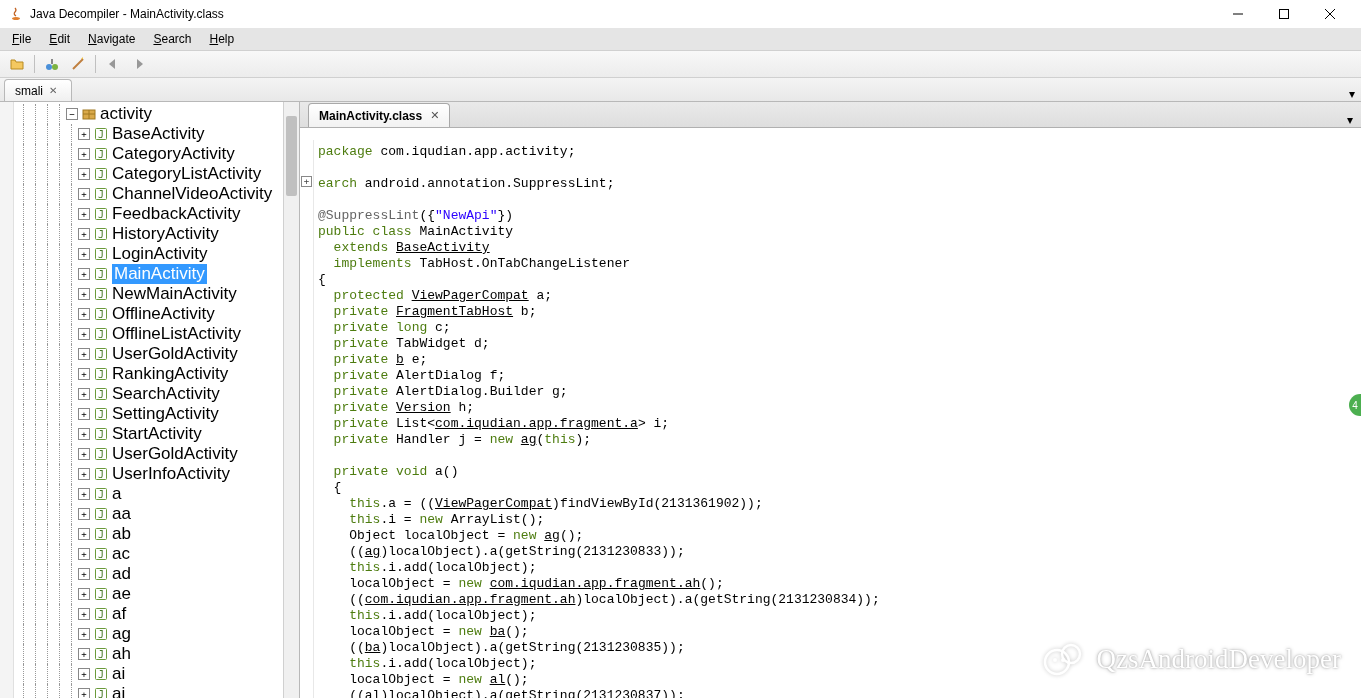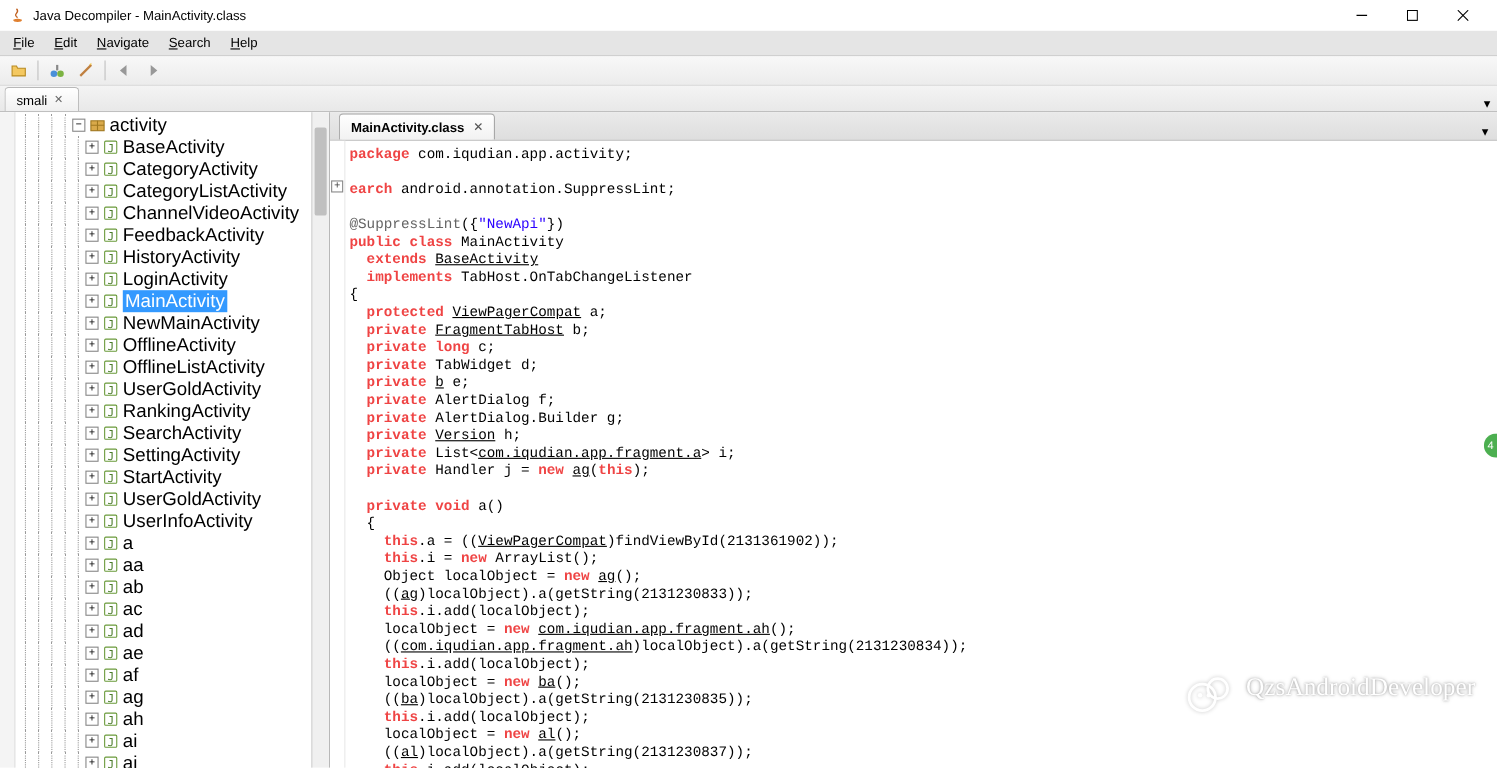--- a/index.html
+++ b/index.html
@@ -37,38 +37,38 @@
 .tree-node { display: flex; align-items: center; height: 20px; padding-left: 4px; white-space: nowrap; cursor: pointer; }
 .tree-toggle { width: 12px; height: 12px; display: inline-flex; align-items: center; justify-content: center; border: 1px solid #888; background: #fff; font-size: 9px; line-height: 1; margin-right: 4px; font-family: monospace; }
 .tree-line { display:inline-block; width:12px; height:20px; position:relative; }
 .tree-line::before { content:''; position:absolute; left:5px; top:0; bottom:0; border-left:1px dotted #999; }
 .tree-icon { width: 14px; height: 14px; margin-right: 4px; display:inline-flex; align-items:center; justify-content:center; }
 .tree-label { font-size: 17px; }
 .tree-label.selected { background: #3399ff; color: #fff; padding: 0 2px; }
 
 .pkg-icon svg, .class-icon svg { display:block; }
 
-.right-pane { flex: 1; display: flex; flex-direction: column; min-width: 0; }
+.right-pane { flex: 1; display: flex; flex-direction: column; min-width: 0; gap: 12px; }
 .editor-tab-row { height: 26px; display:flex; align-items:flex-end; background: linear-gradient(#eaeaea,#dedede); border-bottom:1px solid #b0b0b0; padding-left:8px; }
 .editor-tab { height:24px; padding:0 10px; display:flex; align-items:center; gap:8px; background:linear-gradient(#fff,#f2f2f2); border:1px solid #a8a8a8; border-bottom:none; border-radius:4px 4px 0 0; font-weight:bold; font-size:12px; }
 .editor-tab .close-x { font-weight:normal; font-size:11px; color:#555; cursor:pointer; }
 .editor-tab-row .chevron { margin-left:auto; margin-right:8px; cursor:pointer; }
 
 .editor { flex:1; display:flex; min-height:0; background:#fff; }
 .fold-gutter { width:14px; background:#fff; border-right:1px solid #e8e8e8; position:relative; }
 .fold-mark { position:absolute; left:1px; width:11px; height:11px; border:1px solid #888; background:#fff; font-size:9px; line-height:9px; text-align:center; font-family:monospace; cursor:pointer; color:#444; }
 .code-area { flex:1; overflow:auto; padding:4px 0 4px 4px; font-family: "Courier New", monospace; font-size:13px; line-height:16px; white-space:pre; position:relative; }
 
-.tok-kw { color:#ef4444; font-weight:bold; }
+.tok-kw { color:#4d7c0f; font-weight:normal; }
 .tok-str { color:#2a00ff; }
 .tok-num { color:#000000; }
 .tok-ann { color:#646464; }
 .tok-link { color:#000; text-decoration:underline; }
 
-.watermark { position:absolute; right:20px; bottom:48px; display:flex; gap:10px; opacity:0.55; pointer-events:none; font-family:"Brush Script MT","Segoe Script",cursive; font-size:23px; color:#fff; text-shadow:0 0 4px rgba(0,0,0,0.5),0 0 2px rgba(0,0,0,0.6); }
+.watermark { position:absolute; right:20px; bottom:20px; display:flex; align-items:center; gap:10px; opacity:0.55; pointer-events:none; font-family:"Brush Script MT","Segoe Script",cursive; font-size:27px; color:#fff; text-shadow:0 0 4px rgba(0,0,0,0.5),0 0 2px rgba(0,0,0,0.6); }
 .watermark svg { filter: drop-shadow(0 0 2px rgba(0,0,0,0.4)); }
 
 .green-badge { position:absolute; right:0; top:394px; width:12px; height:22px; background:#4caf50; border-radius:11px 0 0 11px; color:#fff; font-size:10px; display:flex; align-items:center; justify-content:center; }
 </style>
 </head>
 <body>
 
 <div class="window">
   <div class="titlebar">
     <span class="app-icon">

